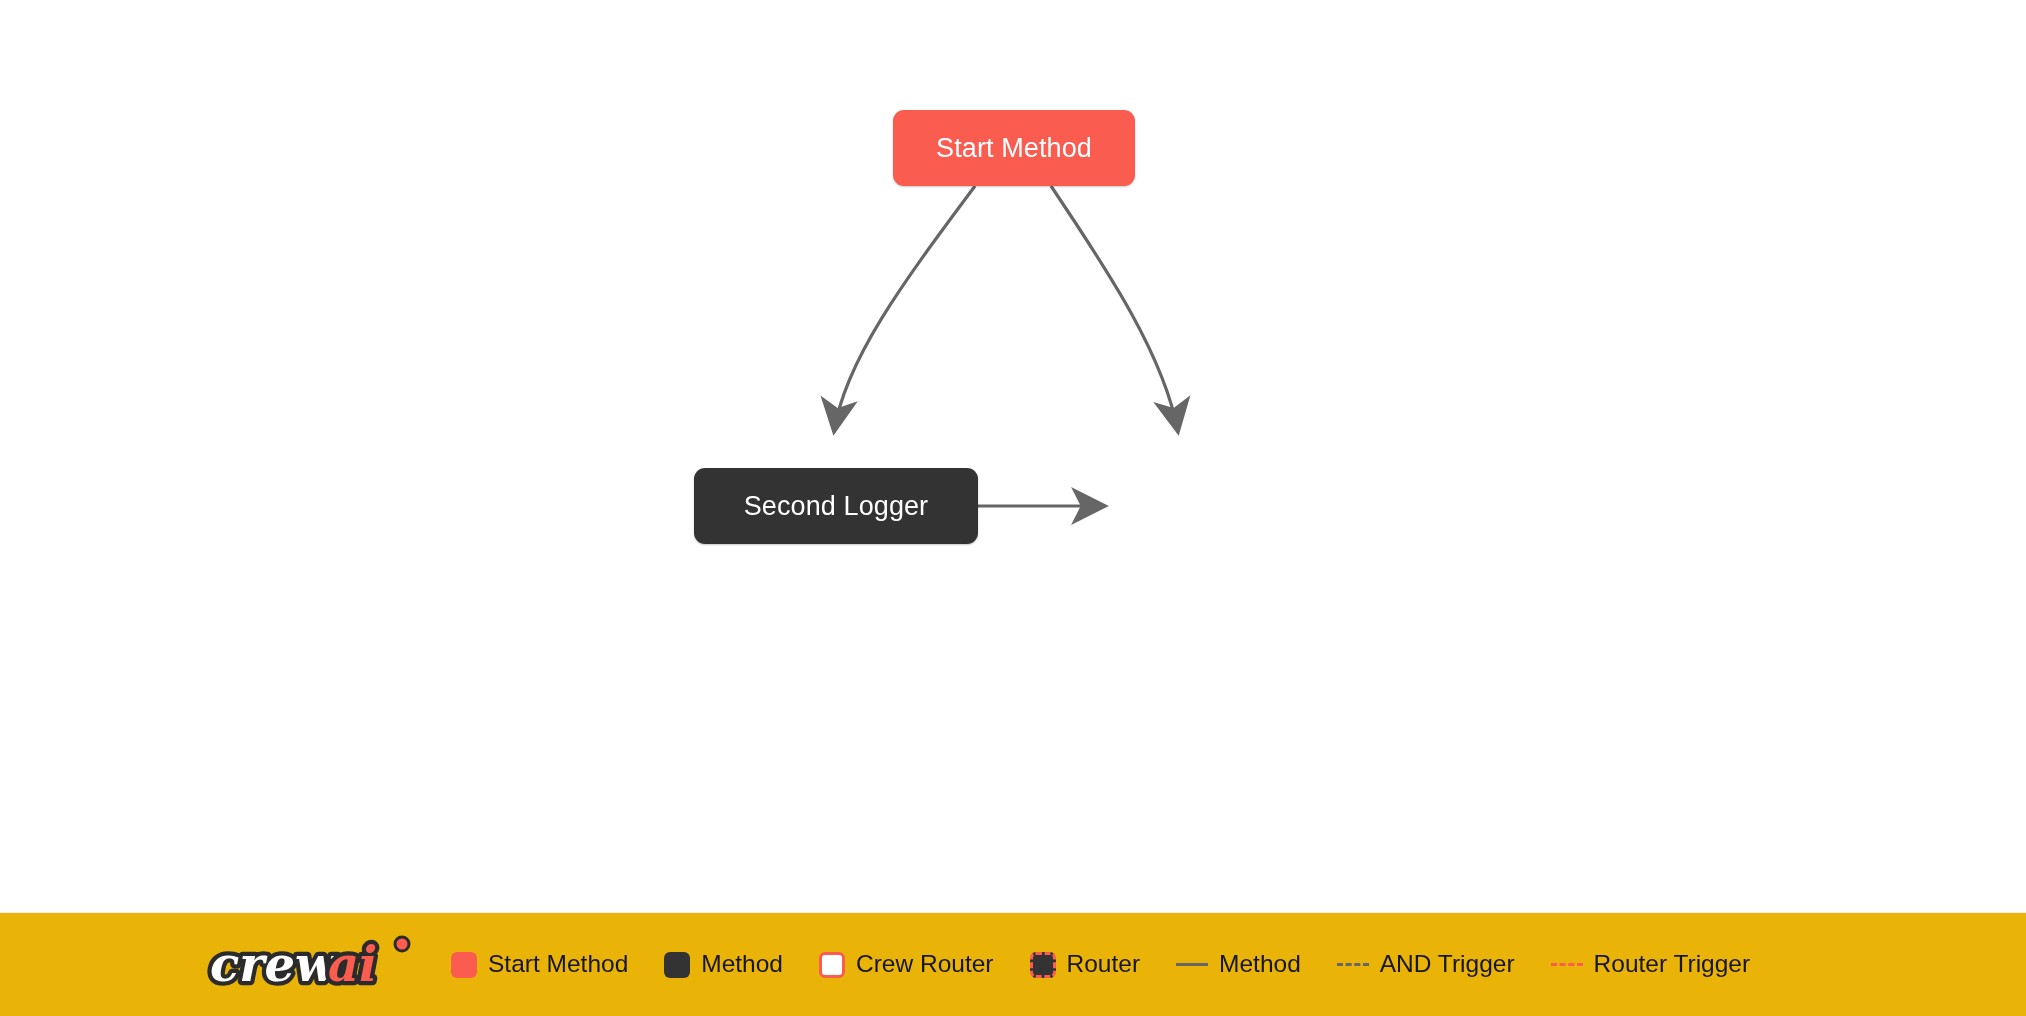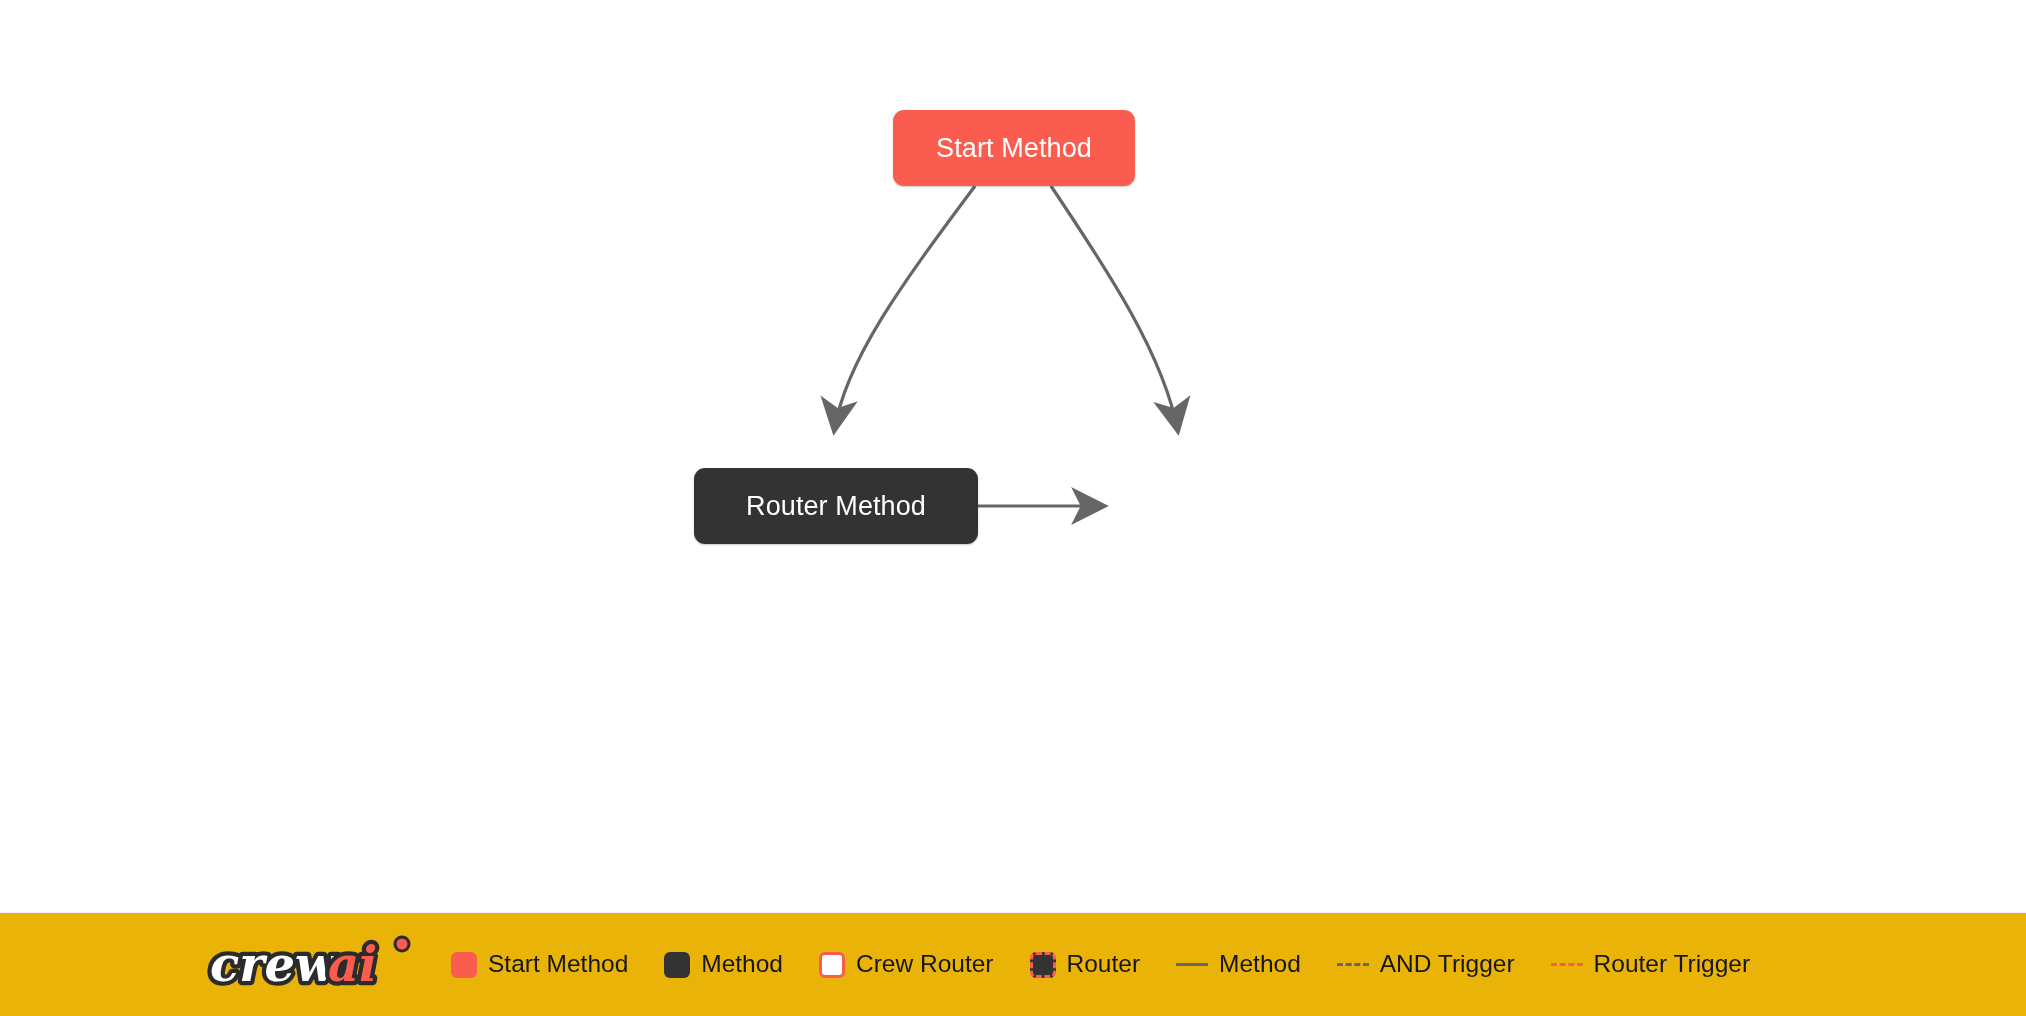--- a/index.html
+++ b/index.html
@@ -132,21 +132,21 @@
     <path d="M 1051,186 C 1110,274 1164,356 1178,432" fill="none" stroke="#666666" stroke-width="3.2" marker-end="url(#arrow-gray)"></path>
 
     <path d="M 978,506 L 1105,506" fill="none" stroke="#666666" stroke-width="3.2" marker-end="url(#arrow-gray)"></path>
   </svg>
 
   <div class="node start" style="left:893px; top:110px; width:242px; height:76px;">
     <span>Start Method</span>
   </div>
 
   <div class="node method" style="left:694px; top:468px; width:284px; height:76px;">
-    <span>Router Method</span>
+    <span>Second Logger</span>
   </div>
 
 
 </div>
 
 <div id="legend-bar">
 
   <svg id="brand-logo" viewBox="0 0 430 128" xmlns="http://www.w3.org/2000/svg">
     <g font-family="'DejaVu Serif', serif" font-size="96" font-style="italic" font-weight="bold">
       <text x="8" y="96" stroke="#2b2b2b" stroke-width="17" stroke-linejoin="round" fill="none">crew</text>

